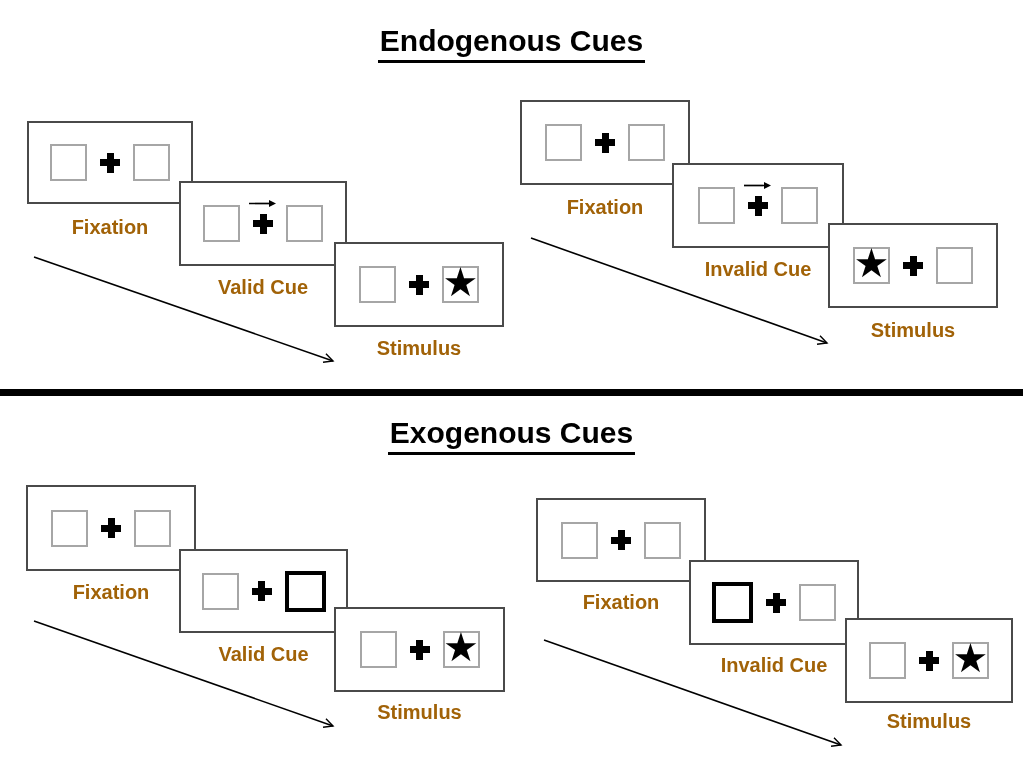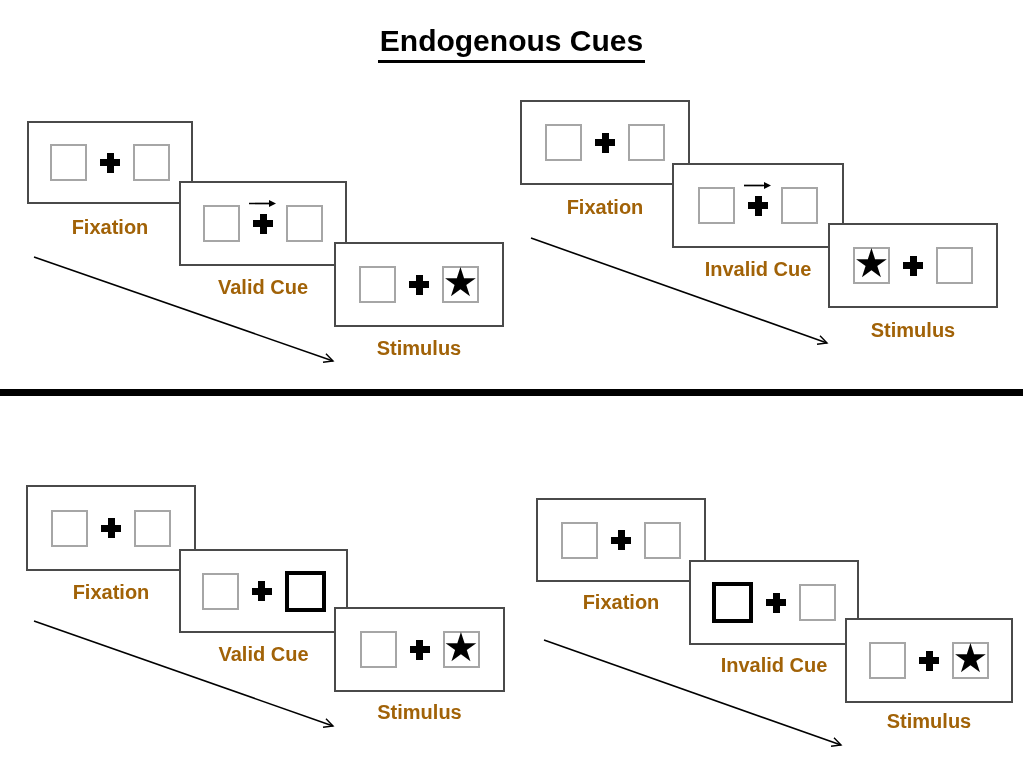--- a/index.html
+++ b/index.html
@@ -169,20 +169,23 @@
     <div class="sq">
       <span class="star">★</span>
     </div>
     <div class="plus"></div>
     <div class="sq"></div>
   </div>
   <div class="plabel" style="left:828px; top:319px; width:170px;">Stimulus</div>
 
   <div class="divider"></div>
 
+  <div class="section-title" style="top:416px;">
+    <span class="underline">Exogenous Cues</span>
+  </div>
 
   <svg class="diag" style="left:30px; top:614px;" width="316" height="122">
     <defs>
       <marker id="ahC" markerWidth="14" markerHeight="14" refX="10" refY="5" orient="auto" markerUnits="userSpaceOnUse">
         <path d="M1,0.5 L10,5 L1,9.5" fill="none" stroke="#000" stroke-width="1.4"></path>
       </marker>
     </defs>
     <line x1="4" y1="7" x2="303" y2="112" stroke="#000" stroke-width="1.6" marker-end="url(#ahC)"></line>
   </svg>
 

